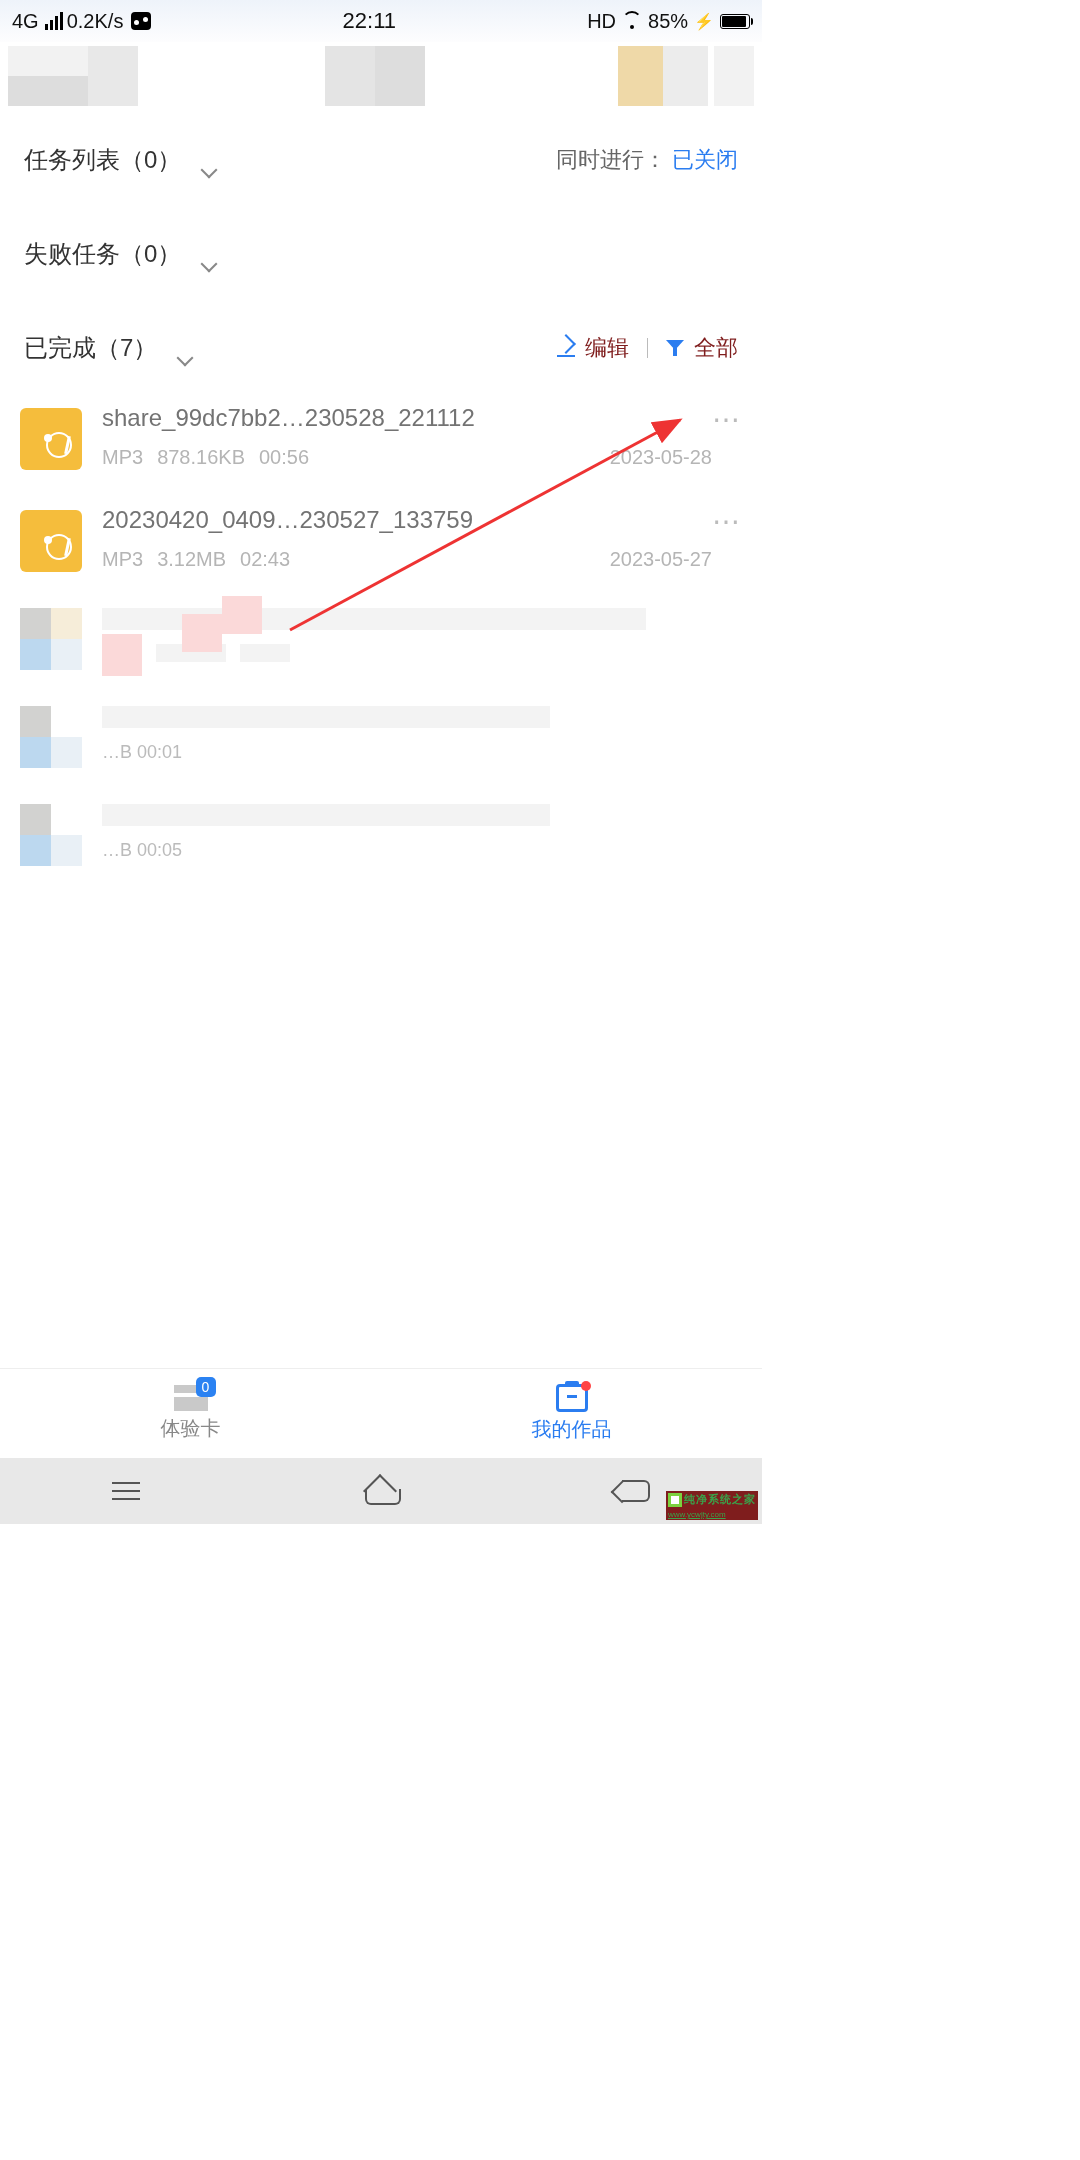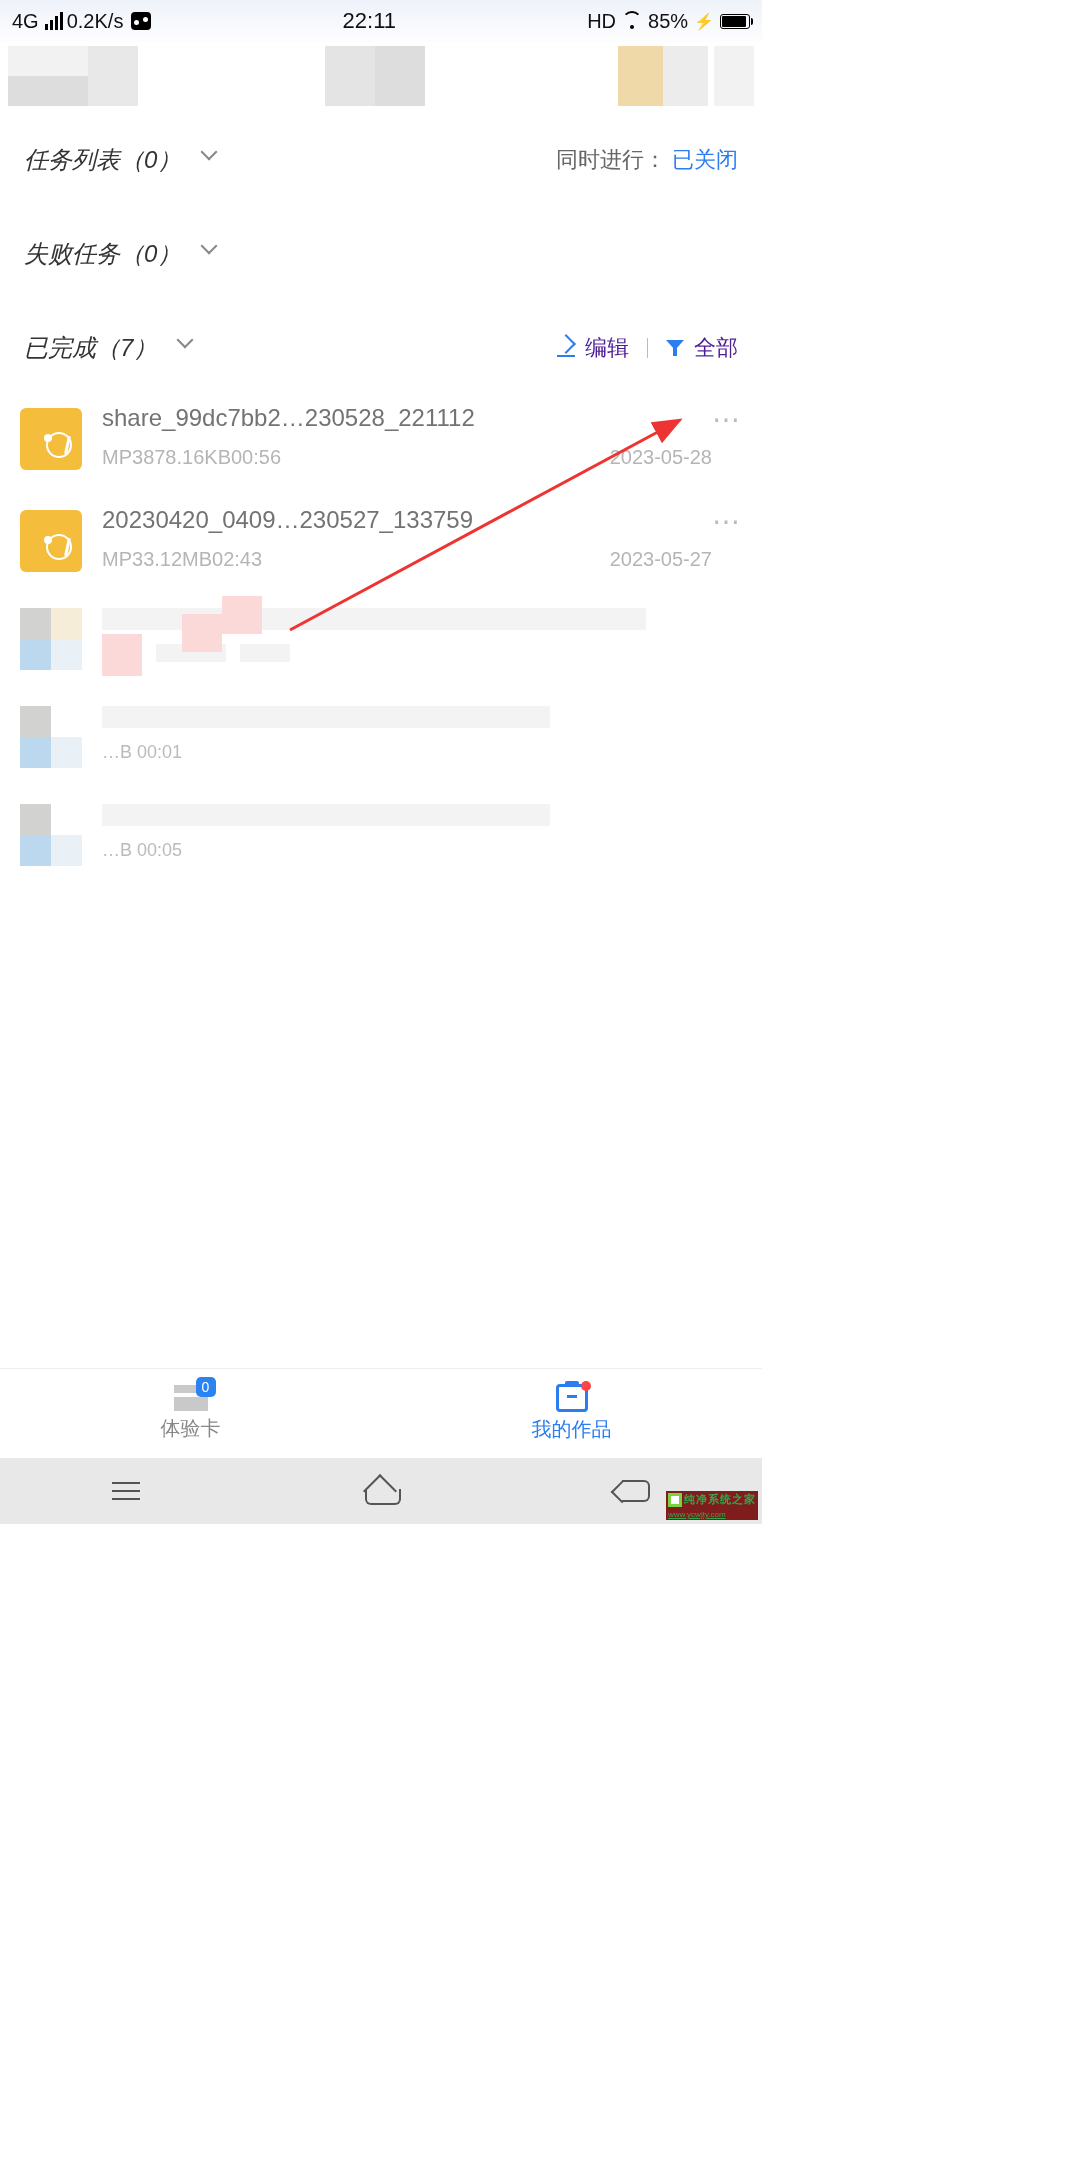--- a/index.html
+++ b/index.html
@@ -56,44 +56,44 @@
   .mosaic-top .b5{width:40px;background:#f2f2f2;margin-left:6px;}
 
   
   .section-row {
     display:flex;
     align-items:center;
     padding: 22px 24px 22px 24px;
     font-size: 24px;
     color:#333;
   }
-  .section-row .label { display:flex; align-items:flex-start; gap:8px;font-style:italic; }
+  .section-row .label { display:flex; align-items:flex-end; gap:8px; }
   .chevron-down { display:inline-block; width:14px; height:14px; position:relative; margin-left:12px;}
   .chevron-down::before{content:'';position:absolute;left:2px;top:2px;width:10px;height:10px;border-right:2px solid #888;border-bottom:2px solid #888;transform:rotate(45deg);}
   .section-row .right { margin-left:auto; display:flex; align-items:center; gap:6px; font-size:22px;}
   .section-row .right .gray{color:#666;}
   .section-row .right .blue{color:#2b7df0;}
-  .edit-group{color:#4c1d95;display:flex;align-items:center;gap:10px;margin-left:auto;font-size:22px;}
+  .edit-group{color:#7f1d1d;display:flex;align-items:center;gap:10px;margin-left:auto;font-size:22px;}
   .edit-icon{width:18px;height:18px;border-bottom:2px solid #2b7df0;position:relative;}
   .edit-icon::before{content:'';position:absolute;left:2px;top:-2px;width:12px;height:12px;border-top:2px solid #2b7df0;border-right:2px solid #2b7df0;transform:rotate(45deg);}
   .divider-v{width:1px;height:20px;background:#bbb;margin:0 8px;}
   .filter-icon{width:18px;height:16px;position:relative;}
   .filter-icon::before{content:'';position:absolute;left:0;top:0;border-left:9px solid transparent;border-right:9px solid transparent;border-top:10px solid #2b7df0;}
   .filter-icon::after{content:'';position:absolute;left:7px;top:8px;width:4px;height:8px;background:#2b7df0;}
 
   
   .file-list{padding:0 20px;}
   .file-item{display:flex;align-items:flex-start;padding:18px 0;}
   .file-icon{width:62px;height:62px;background:#f5bd3c;border-radius:6px;margin-right:20px;margin-top:4px;position:relative;flex:0 0 62px;}
   .file-icon::before{content:'';position:absolute;right:10px;bottom:12px;width:22px;height:22px;border:2.5px solid #fff;border-radius:50%;}
   .file-icon::after{content:'';position:absolute;right:14px;bottom:16px;width:2.5px;height:18px;background:#fff;transform:rotate(12deg);}
   .file-icon .note{position:absolute;right:30px;bottom:28px;width:8px;height:8px;border-radius:50%;background:#fff;}
   .file-body{flex:1;min-width:0;}
   .file-title{font-size:24px;color:#737373;white-space:nowrap;overflow:hidden;text-overflow:ellipsis;padding-right:20px;}
-  .file-meta{margin-top:14px;font-size:20px;color:#b5b5b5;display:flex;}
+  .file-meta{margin-top:14px;font-size:20px;color:#b5b5b5;display:flex;gap:14px;}
   .file-meta .date{margin-left:auto;}
   .more-dots{flex:0 0 30px;text-align:center;color:#bbb;font-size:28px;letter-spacing:2px;line-height:28px;margin-top:2px;}
 
   
   .blur-item{display:flex;padding:18px 0;justify-content:flex-end;}
   .blur-thumb{width:62px;height:62px;margin-right:20px;}
   .blur-thumb .bt{display:grid;grid-template-columns:1fr 1fr;grid-template-rows:1fr 1fr;width:62px;height:62px;}
   .bt div:nth-child(1){background:#d2d2d0;}
   .bt div:nth-child(2){background:#f6edd9;}
   .bt div:nth-child(3){background:#bcd8ef;}

